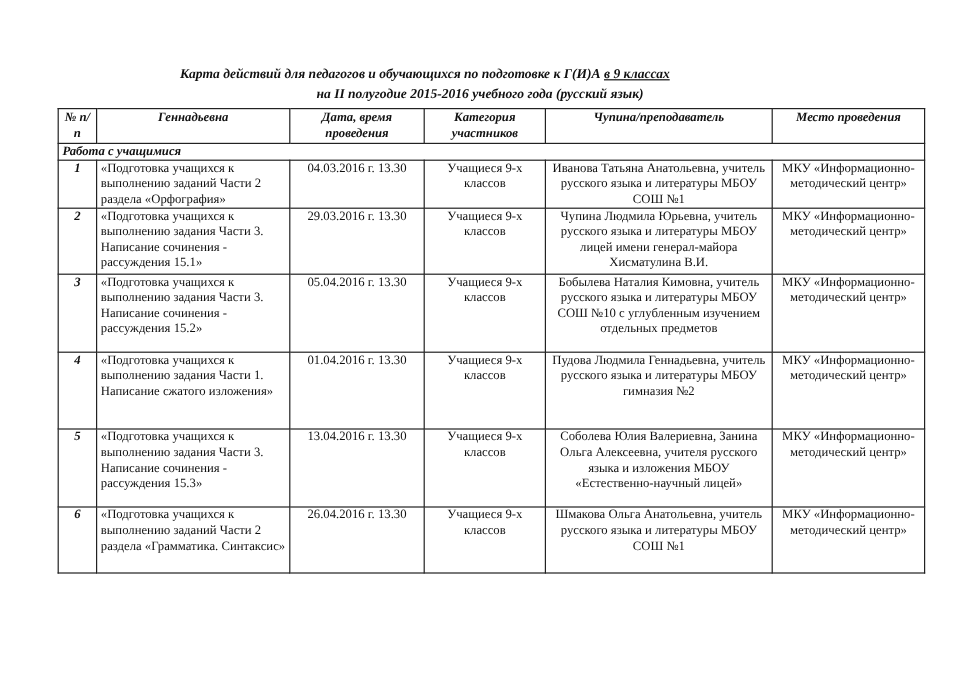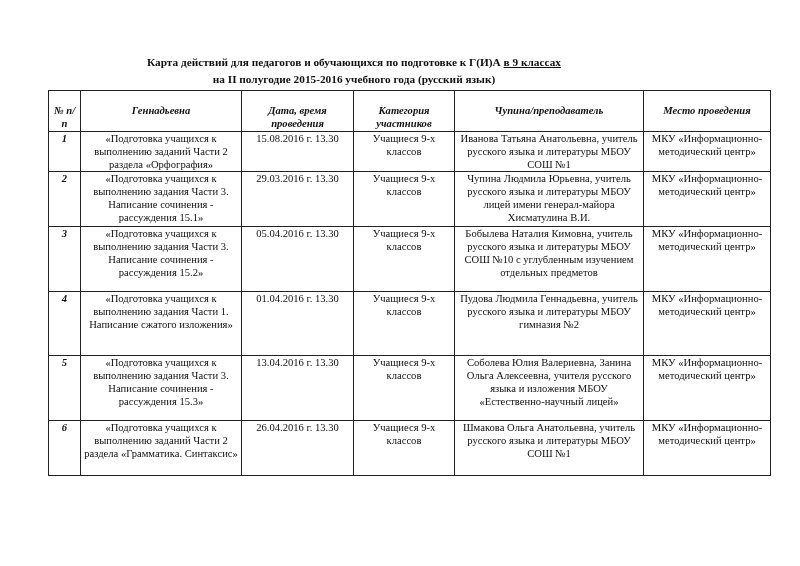--- a/index.html
+++ b/index.html
@@ -2,40 +2,40 @@
 <html><head>
 <meta charset="utf-8">
 <style>
   html, body { margin: 0; padding: 0; }
   body {
     width: 800px; height: 566px; background: #ffffff; position: relative; overflow: hidden;
     font-family: "Liberation Serif", "DejaVu Serif", serif; color: #111;
   }
   .title {
     position: absolute; left: 0; width: 708px; text-align: center;
-    font-weight: bold; font-size: 11.3px; line-height: 14px;
+    font-style: italic; font-weight: bold; font-size: 11.3px; line-height: 14px;
   }
   .title1 { top: 55px; }
-  .title2 { top: 72px; }
+  .title2 { top: 72px; margin-left: 46px; }
   .title u { text-decoration: underline; }
   table.plan {
     position: absolute; left: 48px; top: 90px; width: 722px;
     border-collapse: collapse; table-layout: fixed;
     font-size: 10.6px; line-height: 13px;
   }
   table.plan td, table.plan th {
     border: 1px solid #222; vertical-align: top; padding: 0 3px; overflow: hidden;
   }
   table.plan th {
     font-style: italic; font-weight: bold; font-size: 10.6px;
-    height: 27px; padding-top: 13px;
+    height: 27px; padding-top: 1px;
   }
   td.num { text-align: center; font-weight: bold; font-style: italic; }
   td.center { text-align: center; }
-  td.left { text-align: center; font-family: Liberation Serif, serif; }
+  td.left { text-align: left; font-family: Liberation Serif, serif; }
   tr.section td { font-style: italic; font-weight: bold; padding: 0 3px; height: 12px; text-align: left; }
   table.plan { border: 1.5px solid #222; }
 </style>
 </head>
 <body>
 
 <div class="title title1"><span>Карта действий для педагогов и обучающихся по подготовке к Г(И)А </span><u>в 9 классах</u></div>
 <div class="title title2">на II полугодие 2015-2016 учебного года (русский язык)</div>
 
 <table class="plan">
@@ -51,25 +51,28 @@
     <tr>
       <th>№ п/п</th>
       <th>Геннадьевна</th>
       <th>Дата, время проведения</th>
       <th>Категория участников</th>
       <th>Чупина/преподаватель</th>
       <th>Место проведения</th>
     </tr>
   </thead>
   <tbody>
+    <tr class="section">
+      <td colspan="6">Работа с учащимися</td>
+    </tr>
 
     <tr style="height:39px">
       <td class="num">1</td>
       <td class="left">«Подготовка учащихся к выполнению заданий Части 2 раздела «Орфография»</td>
-      <td class="center">15.08.2016 г. 13.30</td>
+      <td class="center">04.03.2016 г. 13.30</td>
       <td class="center">Учащиеся 9-х классов</td>
       <td class="center">Иванова  Татьяна Анатольевна, учитель  русского языка и литературы МБОУ СОШ №1</td>
       <td class="center">МКУ «Информационно-методический центр»</td>
     </tr>
     <tr style="height:55px">
       <td class="num">2</td>
       <td class="left">«Подготовка учащихся к выполнению задания Части 3. Написание сочинения - рассуждения  15.1»</td>
       <td class="center">29.03.2016 г. 13.30</td>
       <td class="center">Учащиеся 9-х классов</td>
       <td class="center">Чупина Людмила Юрьевна, учитель русского языка и литературы МБОУ лицей имени генерал-майора Хисматулина В.И.</td>

